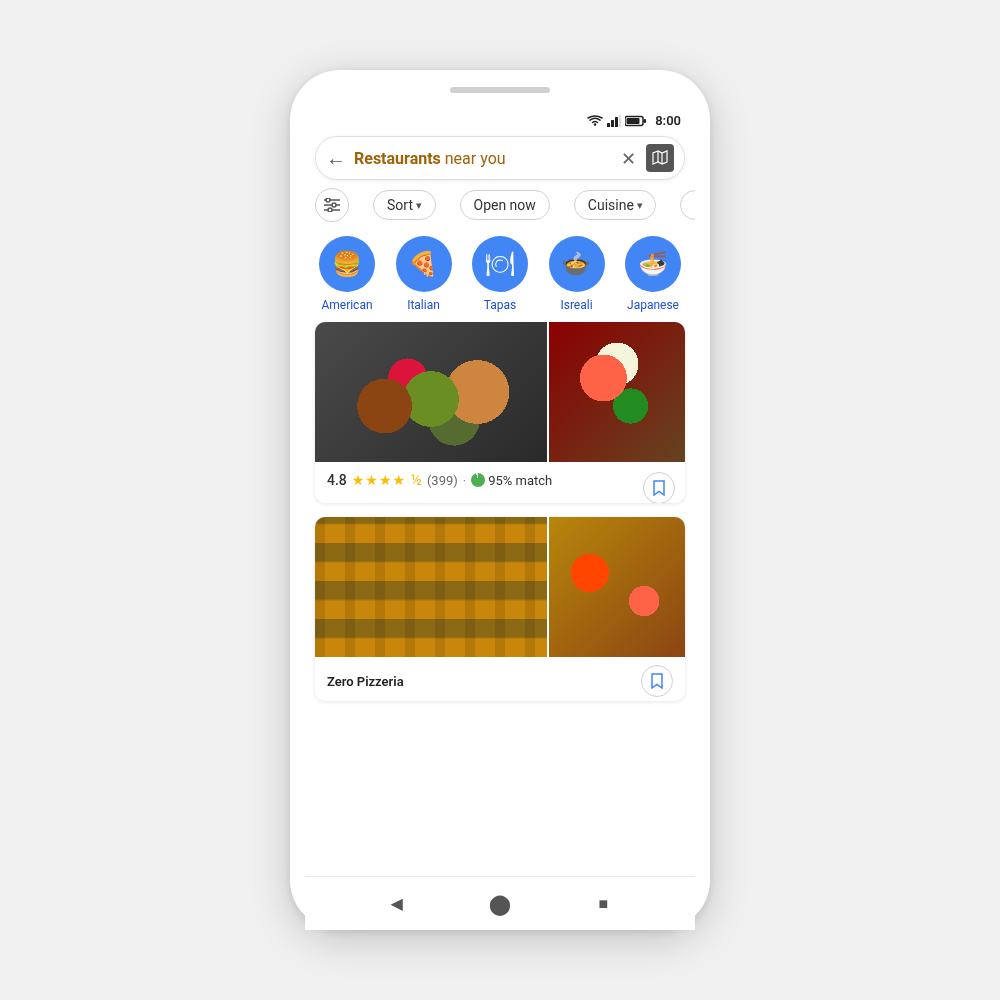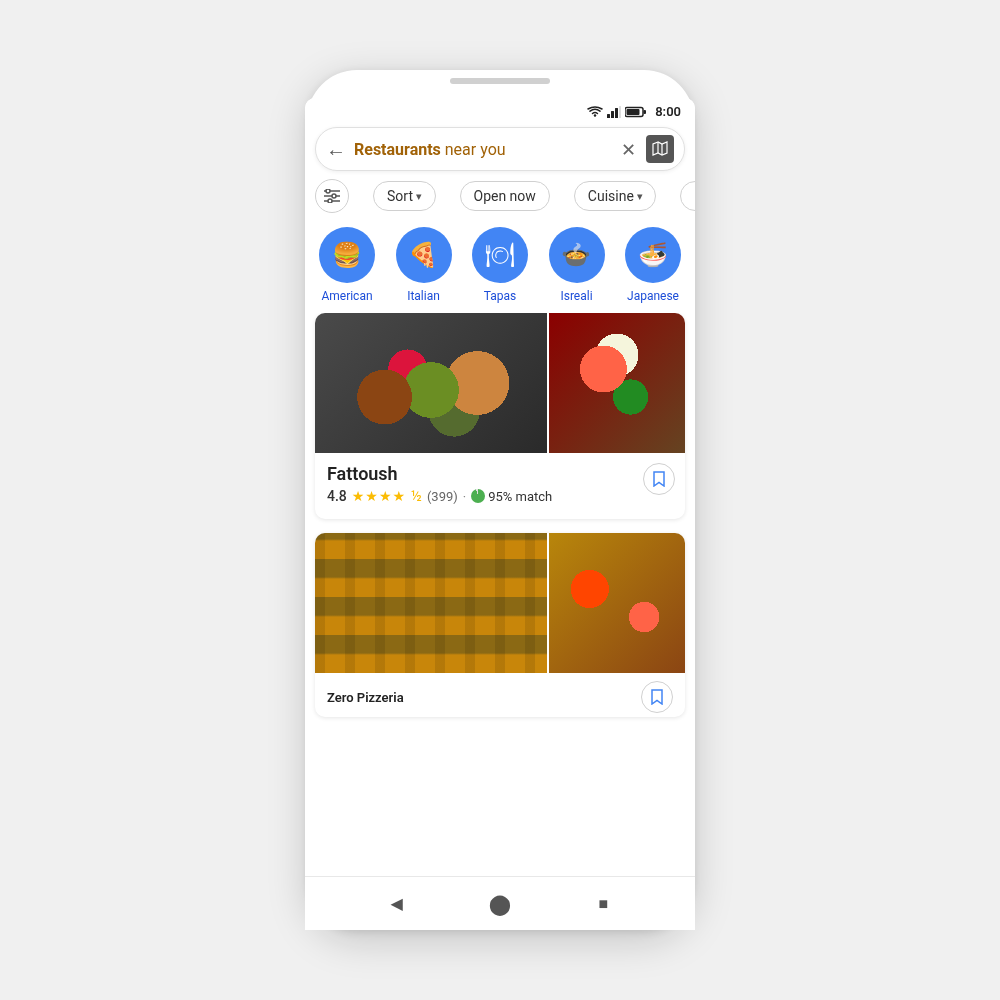--- a/index.html
+++ b/index.html
@@ -5,29 +5,29 @@
     * { margin: 0; padding: 0; box-sizing: border-box; }
     body {
       background: #f0f0f0;
       display: flex;
       justify-content: center;
       align-items: center;
       min-height: 100vh;
       font-family: 'Roboto', Arial, sans-serif;
     }
     .phone-outer {
-      width: 387px;
+      width: 420px;
       height: 860px;
       background: #fff;
       border-radius: 50px;
       box-shadow: 0 10px 40px rgba(0,0,0,0.18), 0 2px 8px rgba(0,0,0,0.10);
       display: flex;
       flex-direction: column;
       align-items: center;
-      padding: 8px 0 0 0;
+      padding: 17px 0 0 0;
       position: relative;
     }
     .phone-notch {
       width: 100px;
       height: 6px;
       background: #d0d0d0;
       border-radius: 3px;
       margin-bottom: 14px;
     }
     .phone-screen {
@@ -473,21 +473,20 @@
           <div class="card-img-side">
             <div class="food-img-2"></div>
           </div>
         </div>
         <div class="card-info">
           <div class="card-bookmark">
             <svg width="14" height="16" viewBox="0 0 14 16">
               <path d="M2 1h10v14l-5-3.5L2 15V1z" stroke="#4285F4" stroke-width="1.5" fill="none"></path>
             </svg>
           </div>
-          <div class="card-title">Fattoush</div>
           <div class="card-rating-row">
             <span class="card-rating-num">4.8</span>
             <span class="stars">★★★★</span>
               <span class="star-half">½</span>
             <span class="card-reviews">(399)</span>
             <span style="color:#888; font-size:13px">·</span>
             <span class="match-badge">
               <span class="match-circle"></span>
               <span>95% match</span>
             </span>

